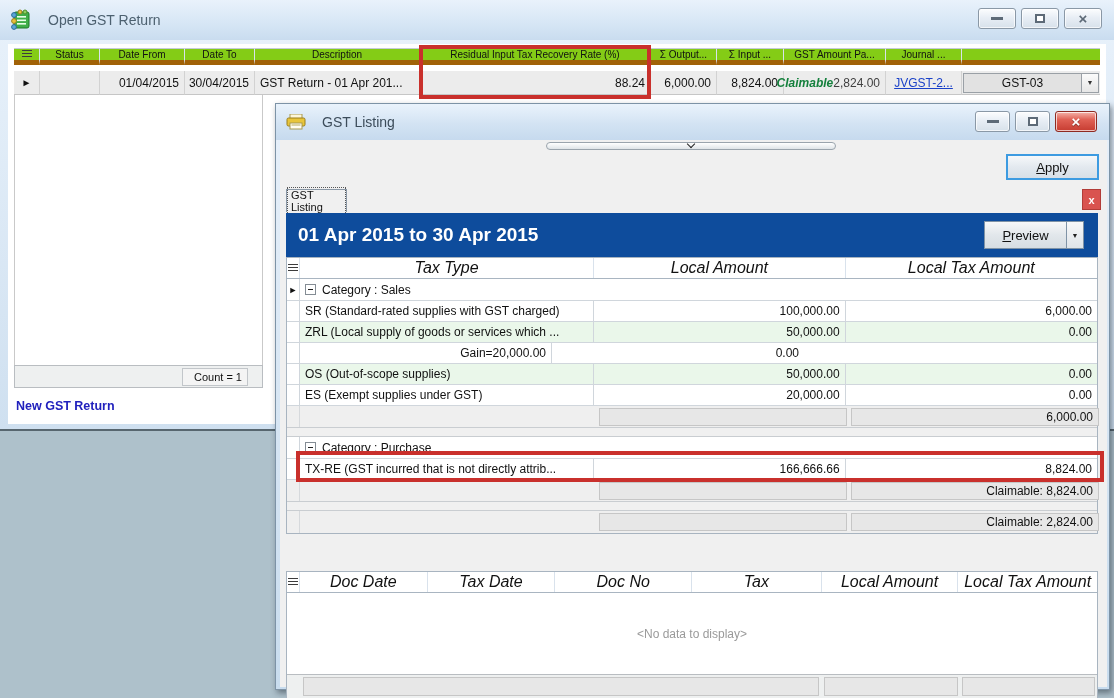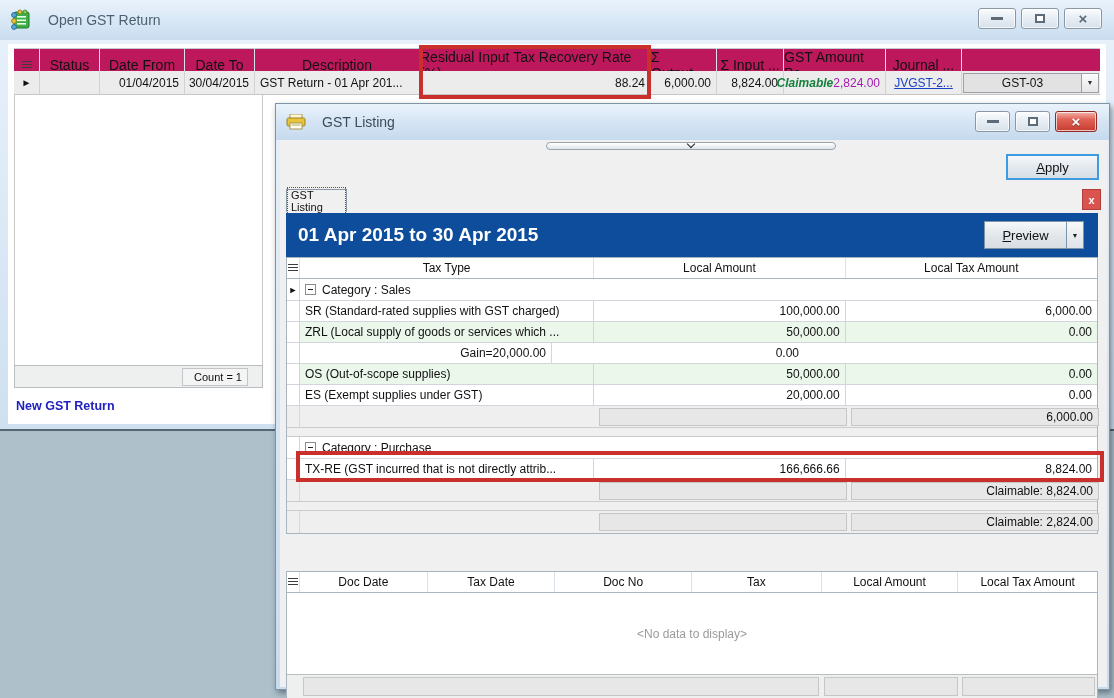--- a/index.html
+++ b/index.html
@@ -22,31 +22,31 @@
   .wbtn.red .xg { color:#fff; text-shadow:0 1px 1px rgba(0,0,0,.4); }
 
   
   .main-win { position:absolute; left:0; top:0; width:1114px; height:431px;
     background:linear-gradient(#e9f2fb,#cfe0f0); border-bottom:2px solid #57666f; }
   .main-win .titlebar { height:40px; background:linear-gradient(#e9f2fb,#d6e6f5 60%,#c9dcef); }
   .main-client { position:absolute; left:8px; top:44px; width:1098px; height:380px; background:#fff; }
 
   .tg-row { position:absolute; display:flex; }
   .tg-hcell { border-right:1px solid #d9e2ec; border-bottom:5px solid #a16207; border-top:1px solid #c3ccd6;
-    background:#be185d; display:flex; align-items:center; justify-content:center; font-size:14px; }
+    background:#84cc16; display:flex; align-items:center; justify-content:center; font-size:10px; }
   .tg-dcell { border-right:1px solid #d2d2d2; border-bottom:1px solid #c6c6c6; background:#ececec;
     display:flex; align-items:center; font-size:12px; padding:0 5px; }
   .ral { justify-content:flex-end; }
   .lal { justify-content:flex-start; }
   .cal { justify-content:center; }
   .lines-icon { width:10px; height:9px; background:repeating-linear-gradient(to bottom,#3c3c3c 0 1px,transparent 1px 3px); }
   .ptr { font-size:10px; color:#111; }
   .link { color:#1a41c8; text-decoration:underline; }
   .claim-word { color:#15803d; font-style:italic; font-weight:bold; }
-  .claim-val { color:#a21caf; }
+  .claim-val { color:#404040; }
   .combo { display:flex; width:100%; height:20px; }
   .combo-val { flex:1; background:#e2e2e2; border:1px solid #9aa0a6; display:flex; align-items:center; justify-content:center; }
   .combo-btn { width:17px; background:linear-gradient(#fbfbfb,#e6e6e6); border:1px solid #9aa0a6; border-left:none;
     display:flex; align-items:center; justify-content:center; font-size:7px; color:#333; }
 
   .empty-body { position:absolute; left:6px; top:51px; width:249px; height:270px; background:#fff;
     border-left:1px solid #c9c9c9; border-right:1px solid #c9c9c9; }
   .tg-footer { position:absolute; left:6px; top:321px; width:249px; height:23px; background:#eef0f0;
     border:1px solid #b9bdc1; display:flex; align-items:center; }
   .count-box { position:absolute; left:167px; top:2px; width:66px; height:18px; background:#f4f4f4;
@@ -79,21 +79,21 @@
   .preview-main { width:83px; border:1px solid #7f93a6; background:linear-gradient(#f7f8f9,#e2e7eb 50%,#d6dde3);
     display:flex; align-items:center; justify-content:center; font-size:13px; color:#111; }
   .preview-arrow { width:17px; border:1px solid #7f93a6; border-left:none; background:linear-gradient(#f7f8f9,#dfe4e9);
     display:flex; align-items:center; justify-content:center; font-size:7px; color:#222; }
 
   
   .grid { position:absolute; left:6px; width:812px; background:#fff; border:1px solid #a8b4c0; }
   .tax-grid { top:117px; }
   .det-grid { top:431px; }
   .ghead { display:flex; height:21px; border-bottom:1px solid #a9b5c1; background:#fff; }
-  .ghcell { display:flex; align-items:center; justify-content:center; font-size:12px; border-right:1px solid #d9e2ec; }
+  .ghcell { display:flex; align-items:center; justify-content:center; font-size:16px; border-right:1px solid #d9e2ec;font-style:italic; }
   .trow { display:flex; height:21px; border-bottom:1px solid #d0d6dc; background:#fff; }
   .trow.group { height:22px; }
   .trow.green > .cell { background:#eaf7ea; }
   .ind { width:13px; border-right:1px solid #d0d6dc; display:flex; align-items:center; justify-content:center;
     font-size:9px; color:#111; background:#fff; flex:none; }
   .cell { display:flex; align-items:center; font-size:12px; padding:0 5px; border-right:1px solid #d0d6dc; }
   .c-tax { width:295px; }
   .c-amt { width:252px; justify-content:flex-end; }
   .c-lta { width:252px; justify-content:flex-end; border-right:none; }
   .gcell { flex:1; display:flex; align-items:center; padding-left:5px; gap:6px; font-size:12px; }

